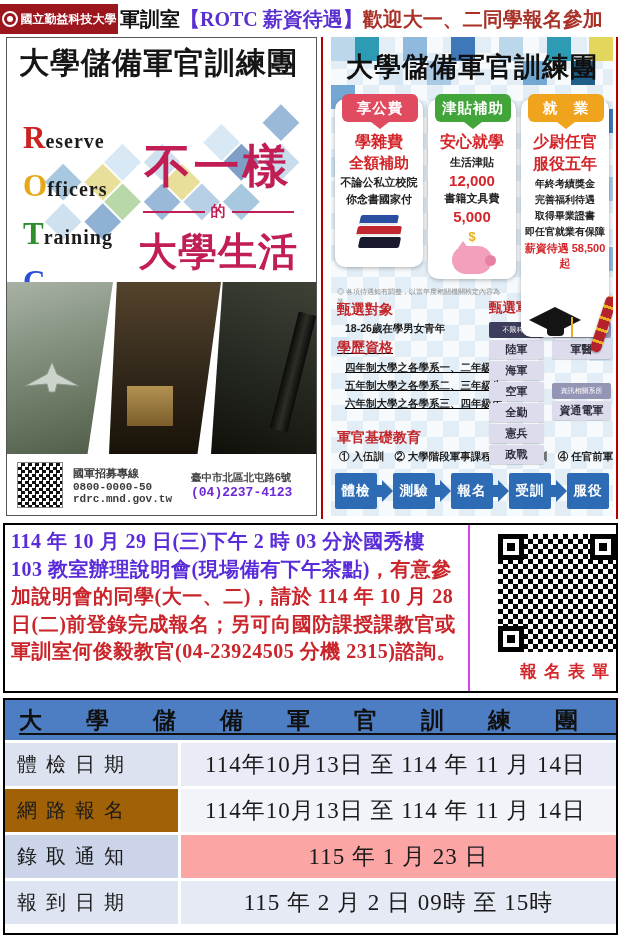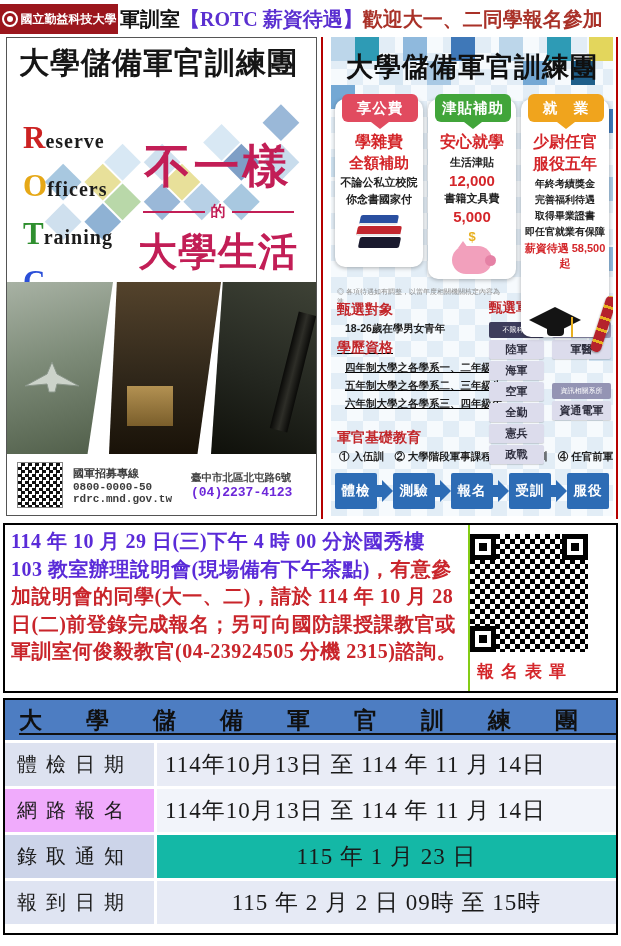--- a/index.html
+++ b/index.html
@@ -111,37 +111,37 @@
   .fbox { background:#2d6cb5; color:#fff; font-weight:800; font-size:13.5px; width:42px; height:36px; display:flex; align-items:center; justify-content:center; border-radius:2px; letter-spacing:1px; flex:0 0 auto; }
   .farrow { display:flex; align-items:center; flex:0 0 auto; }
   .farrow .shaft { width:5px; height:12px; background:#2d6cb5; }
   .farrow .head { width:0; height:0; border-top:11px solid transparent; border-bottom:11px solid transparent; border-left:11px solid #2d6cb5; }
 
   
   .notice { margin:4px 3px 0; height:170px; border:2px solid #000; display:flex; }
   .notice-text { flex:1; padding:3px 8px 0 6px; font-family:"Liberation Serif", serif; font-size:20px; font-weight:600; line-height:1.38; letter-spacing:0.5px; }
   .n-purple { color:#5a2bd8; }
   .n-red { color:#c9252b; }
-  .qr-cell { width:148px; border-left:2px solid #84cc16; display:flex; flex-direction:column; align-items:flex-start; justify-content:center; gap:8px; }
+  .qr-cell { width:148px; border-left:2px solid #d946ef; display:flex; flex-direction:column; align-items:flex-end; justify-content:center; gap:8px; }
   .qr-big { width:118px; height:118px; background:conic-gradient(#000 25%,#fff 0 50%,#000 0 75%,#fff 0); background-size:10px 10px; position:relative; }
   .finder { position:absolute; width:26px; height:26px; border:5px solid #000; background:#fff; }
   .finder::after { content:""; position:absolute; left:4px; top:4px; width:8px; height:8px; background:#000; }
   .f-tl { left:0; top:0; } .f-tr { right:0; top:0; } .f-bl { left:0; bottom:0; }
   .qr-label { color:#d4262a; font-size:17px; font-weight:800; letter-spacing:7px; margin-left:7px; }
 
   
   .sched { margin:5px 3px 0; border:2px solid #000; background:#fff; }
   .sched-header { height:40px; background:#4d7dc2; color:#101010; font-weight:900; font-size:23px; line-height:40px; letter-spacing:44px; padding-left:14px; white-space:nowrap; overflow:hidden; text-decoration:underline; text-underline-offset:5px; text-decoration-thickness:2px; }
   .srow { display:flex; height:46px; border-top:3px solid #fff; font-family:"Liberation Serif", serif; }
-  .slabel { width:152px; display:flex; align-items:center; padding-left:12px; font-size:20px; letter-spacing:2px; color:#1a1a1a; border-right:3px solid #fff;font-family:Liberation Serif, serif; }
-  .svalue { flex:1; display:flex; align-items:center; font-size:23px; color:#1a1a1a; letter-spacing:1px; padding-left:8px; }
+  .slabel { width:176px; display:flex; align-items:center; padding-left:12px; font-size:20px; letter-spacing:2px; color:#1a1a1a; border-right:3px solid #fff;font-family:Liberation Serif, serif; }
+  .svalue { flex:1; display:flex; align-items:center; font-size:23px; color:#1a1a1a; letter-spacing:1px; padding-left:24px; }
   .svalue.center { justify-content:center; padding-left:0; }
   .r1 .slabel { background:#dde2f0; } .r1 .svalue { background:#e9ecf6; }
-  .r2 .slabel { background:#f0abfc; } .r2 .svalue { background:#f2f4fa; }
-  .r3 .slabel { background:#ccd4e9; } .r3 .svalue { background:#14b8a6; }
+  .r2 .slabel { background:#a16207; } .r2 .svalue { background:#f2f4fa; }
+  .r3 .slabel { background:#ccd4e9; } .r3 .svalue { background:#fca5a5; }
   .r4 .slabel { background:#dfe4f2; } .r4 .svalue { background:#e6eaf5; }
   .sfoot { height:9px; background:#fff; }
 </style>
 </head>
 <body>
 
 <div class="banner">
   <div class="logo">
     <span class="emblem"></span>
     <span class="logo-text">國立勤益科技大學</span>
@@ -344,21 +344,21 @@
             <span class="head"></span>
           </div>
         <div class="fbox">服役</div>
       </div>
     </div>
   </div>
 </div>
 
 <div class="notice">
   <div class="notice-text">
-    <span class="n-purple">114 年 10 月 29 日(三)下午 4 時 00 分於國秀樓 103 教室辦理說明會(現場備有下午茶點)</span><span class="n-red">，有意參加說明會的同學(大一、二)，請於 114 年 10 月 28 日(二)前登錄完成報名；另可向國防課授課教官或軍訓室何俊毅教官(04-23924505 分機 2315)諮詢。</span>
+    <span class="n-purple">114 年 10 月 29 日(三)下午 2 時 03 分於國秀樓 103 教室辦理說明會(現場備有下午茶點)</span><span class="n-red">，有意參加說明會的同學(大一、二)，請於 114 年 10 月 28 日(二)前登錄完成報名；另可向國防課授課教官或軍訓室何俊毅教官(04-23924505 分機 2315)諮詢。</span>
   </div>
   <div class="qr-cell">
     <div class="qr-big">
       <div class="finder f-tl"></div>
       <div class="finder f-tr"></div>
       <div class="finder f-bl"></div>
     </div>
     <div class="qr-label">報名表單</div>
   </div>
 </div>

